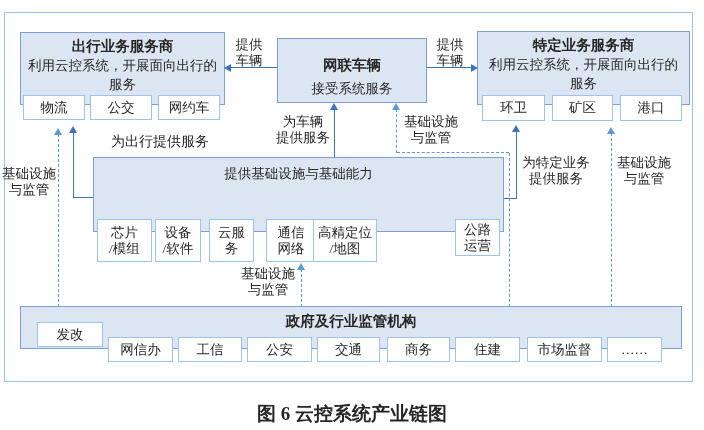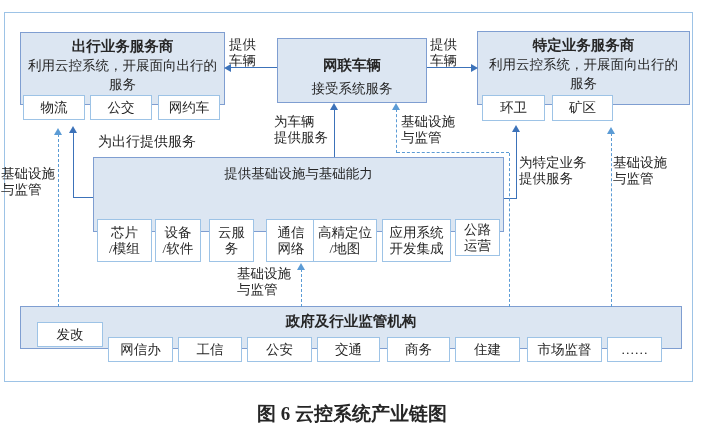--- a/index.html
+++ b/index.html
@@ -16,21 +16,21 @@
     position:relative;width:704px;height:430px;background:#ffffff;overflow:hidden;
     font-family:"Liberation Serif", serif;color:var(--text);
   }
   .outer{position:absolute;border:1.5px solid var(--outer-border);}
   .box{position:absolute;background:var(--box-fill);border:1.4px solid var(--box-border);box-sizing:border-box;text-align:center;}
   .box-title{font-weight:bold;font-size:14.5px;line-height:20px;}
   .box-body{font-size:13.5px;line-height:19px;padding:0 5px;}
   .sub{position:absolute;background:#ffffff;border:1.4px solid var(--sub-border);box-sizing:border-box;
        display:flex;align-items:center;justify-content:center;text-align:center;
        font-size:13.5px;line-height:16px;white-space:pre-line;z-index:3;}
-  .lbl{position:absolute;font-size:13.5px;line-height:16px;white-space:pre-line;text-align:left;z-index:4;}
+  .lbl{position:absolute;font-size:13.5px;line-height:16px;white-space:pre-line;text-align:center;z-index:4;}
   .ln{position:absolute;z-index:1;}
   .ln.sh{border-top:1.6px solid var(--line-solid);height:0;}
   .ln.sv{border-left:1.6px solid var(--line-solid);width:0;}
   .ln.dh{border-top:1.5px dashed var(--line-dashed);height:0;}
   .ln.dv{border-left:1.5px dashed var(--line-dashed);width:0;}
   .ah{position:absolute;width:0;height:0;z-index:2;}
   .ah.up-s{border-left:4px solid transparent;border-right:4px solid transparent;border-bottom:7px solid var(--line-solid);}
   .ah.up-d{border-left:4px solid transparent;border-right:4px solid transparent;border-bottom:7px solid var(--line-dashed);}
   .ah.left-s{border-top:4px solid transparent;border-bottom:4px solid transparent;border-right:7px solid var(--line-solid);}
   .ah.right-s{border-top:4px solid transparent;border-bottom:4px solid transparent;border-left:7px solid var(--line-solid);}
@@ -86,36 +86,35 @@
     <div class="box-title" style="margin-top:16px;">网联车辆</div>
     <div class="box-body" style="margin-top:4px;">接受系统服务</div>
   </div>
 
   <div class="box" style="left:477px;top:31px;width:213px;height:74px;">
     <div class="box-title" style="margin-top:3px;">特定业务服务商</div>
     <div class="box-body">利用云控系统，开展面向出行的服务</div>
   </div>
   <div class="sub" style="left:482px;top:95px;width:63px;height:26px;">环卫</div>
   <div class="sub" style="left:552px;top:95px;width:61px;height:26px;">矿区</div>
+  <div class="sub" style="left:620px;top:95px;width:62px;height:26px;">港口</div>
 
   <div class="box" style="left:93px;top:157px;width:411px;height:75px;">
     <div class="box-body" style="margin-top:6px;">提供基础设施与基础能力</div>
   </div>
   <div class="sub" style="left:97px;top:219px;width:55px;height:43px;">芯片
 /模组</div>
   <div class="sub" style="left:209px;top:219px;width:45px;height:43px;">云服
 务</div>
   <div class="sub" style="left:155px;top:219px;width:46px;height:43px;">设备
 /软件</div>
   <div class="sub" style="left:266px;top:219px;width:50px;height:43px;">通信
 网络</div>
   <div class="sub" style="left:313px;top:219px;width:64px;height:43px;">高精定位
 /地图</div>
-  <div class="sub" style="left:382px;top:219px;width:69px;height:43px;">应用系统
-开发集成</div>
   <div class="sub" style="left:455px;top:219px;width:45px;height:37px;">公路
 运营</div>
 
   <div class="box" style="left:20px;top:306px;width:662px;height:43px;">
     <div class="box-title" style="margin-top:4px;">政府及行业监管机构</div>
   </div>
   <div class="sub" style="left:37px;top:322px;width:66px;height:25px;">发改</div>
   <div class="sub" style="left:108px;top:337px;width:65px;height:25px;">网信办</div>
   <div class="sub" style="left:178px;top:337px;width:64px;height:25px;">工信</div>
   <div class="sub" style="left:247px;top:337px;width:65px;height:25px;">公安</div>

